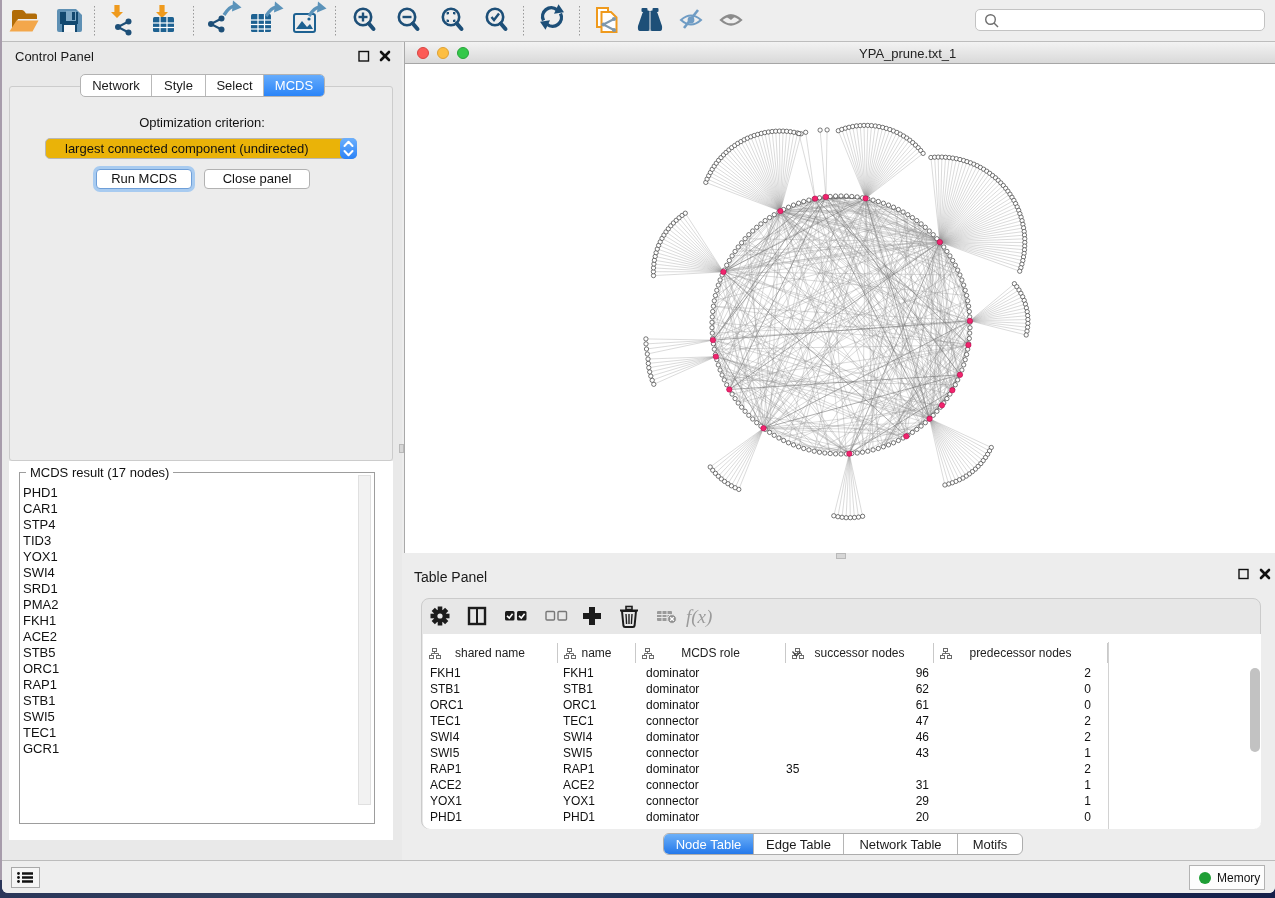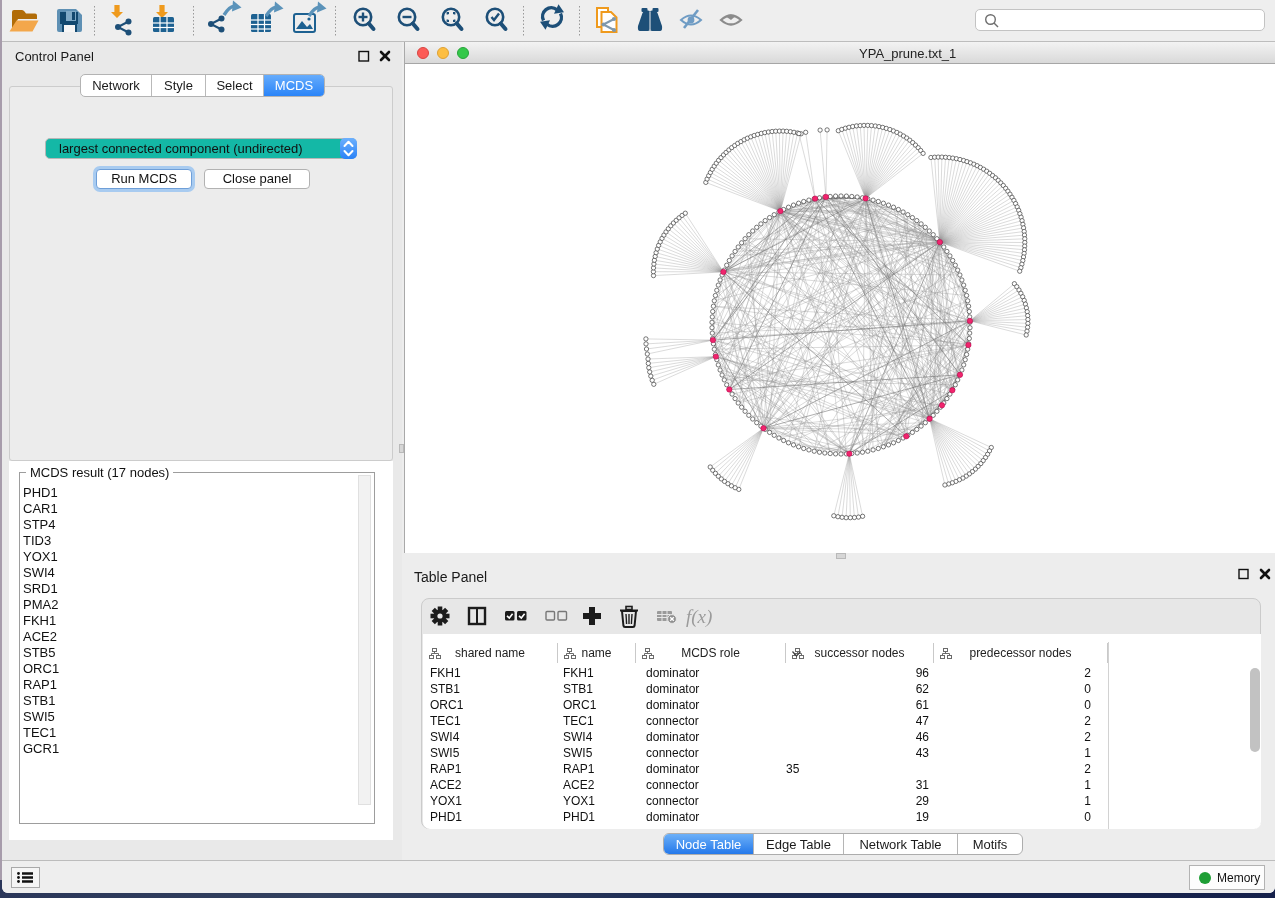--- a/index.html
+++ b/index.html
@@ -13,21 +13,21 @@
 #searchbox svg { position:absolute; left:8px; top:3px; }
 
 #cp { position:absolute; left:0; top:42px; width:400px; height:818px; background:#e9e9e9; }
 #cpTitle { position:absolute; left:13px; top:7px; font-size:13px; color:#1a1a1a; }
 #cpTabs { position:absolute; left:78px; top:32px; width:245px; height:23px; background:#ffffff; border:1px solid #b3b3b3; border-radius:5px; display:flex; font-size:13px; color:#1a1a1a; }
 #cpTabs div { flex:none; display:flex; align-items:center; justify-content:center; border-right:1px solid #b9b9b9; }
 #cpTabs div:last-child { border-right:none; border-radius:0 4px 4px 0; }
 #cpTabs .sel { background:linear-gradient(#66acfc,#2a84f8); color:#ffffff; }
 #cpPane { position:absolute; left:7px; top:44px; width:384px; height:375px; background:#ececec; border:1px solid #cccccc; border-radius:3px; }
 #optLabel { position:absolute; left:0; top:73px; width:100%; text-align:center; font-size:13px; color:#111; }
-#combo { position:absolute; left:43px; top:96px; width:312px; height:21px; background:#14b8a6; border:1px solid #b7b7b7; border-radius:5px; font-size:13px; color:#111; line-height:19px; padding-left:13px; }
+#combo { position:absolute; left:43px; top:96px; width:312px; height:21px; background:#eab308; border:1px solid #b7b7b7; border-radius:5px; font-size:13px; color:#111; line-height:19px; padding-left:19px; }
 #comboBtn { position:absolute; right:-1px; top:-1px; width:17px; height:21px; border-radius:5px; background:linear-gradient(#6db0fd,#2a82f7); }
 .btn { position:absolute; height:20px; background:#ffffff; border:1px solid #b2b2b2; border-radius:4px; font-size:13px; color:#111; text-align:center; line-height:18px; }
 #runBtn { left:94px; top:127px; width:96px; box-shadow:0 0 0 3px #a8cbf0; border-color:#6f9fd8; }
 #closeBtn { left:202px; top:127px; width:106px; }
 #cpWhite { position:absolute; left:7px; top:419px; width:384px; height:379px; background:#ffffff; }
 #grpBox { position:absolute; left:10px; top:11px; width:356px; height:352px; border:1px solid #9d9d9d; }
 #grpLbl { position:absolute; left:6px; top:-8px; background:#ffffff; padding:0 4px; font-size:13px; color:#111;text-align:center; }
 #mcdsList { position:absolute; left:1px; top:12px; width:340px; font-size:13px; color:#111; line-height:16px; padding-left:2px; }
 #grpSB { position:absolute; right:3px; top:2px; width:13px; height:330px; background:#f2f2f2; border:1px solid #e0e0e0; }
 
@@ -201,20 +201,21 @@
           <line x1="32" y1="3" x2="24" y2="11"></line>
         </g>
       </svg>
     <div id="cpPane"></div>
     <div id="cpTabs">
       <div style="width:71px;">Network</div>
         <div style="width:54px;">Style</div>
         <div style="width:58px;">Select</div>
         <div style="width:60px;" class="sel">MCDS</div>
     </div>
+    <div id="optLabel">Optimization criterion:</div>
     <div id="combo">largest connected component (undirected)<div id="comboBtn"><svg width="17" height="21">
             <g stroke="#fff" stroke-width="2" fill="none" stroke-linecap="round" stroke-linejoin="round">
               <path d="M4.5,8 L8.5,3.8 L12.5,8"></path>
               <path d="M4.5,13 L8.5,17.2 L12.5,13"></path>
             </g>
           </svg></div></div>
     <div id="runBtn" class="btn">Run MCDS</div>
     <div id="closeBtn" class="btn">Close panel</div>
     <div id="cpWhite">
       <div id="grpBox">
@@ -786,21 +787,21 @@
             <span style="left:7px;">YOX1</span>
             <span style="left:140px;">YOX1</span>
             <span style="left:223px;">connector</span>
             <span style="left:363px;width:143px;text-align:right;">29</span>
             <span style="left:511px;width:157px;text-align:right;">1</span>
           </div>
           <div class="row" style="top:175px;">
             <span style="left:7px;">PHD1</span>
             <span style="left:140px;">PHD1</span>
             <span style="left:223px;">dominator</span>
-            <span style="left:363px;width:143px;text-align:right;">19</span>
+            <span style="left:363px;width:143px;text-align:right;">20</span>
             <span style="left:511px;width:157px;text-align:right;">0</span>
           </div>
         <div id="tbSB">
             <div id="tbThumb"></div>
           </div>
       </div>
     </div>
     <div id="tpTabs">
       <div style="width:90px;" class="sel">Node Table</div>
         <div style="width:90px;">Edge Table</div>

